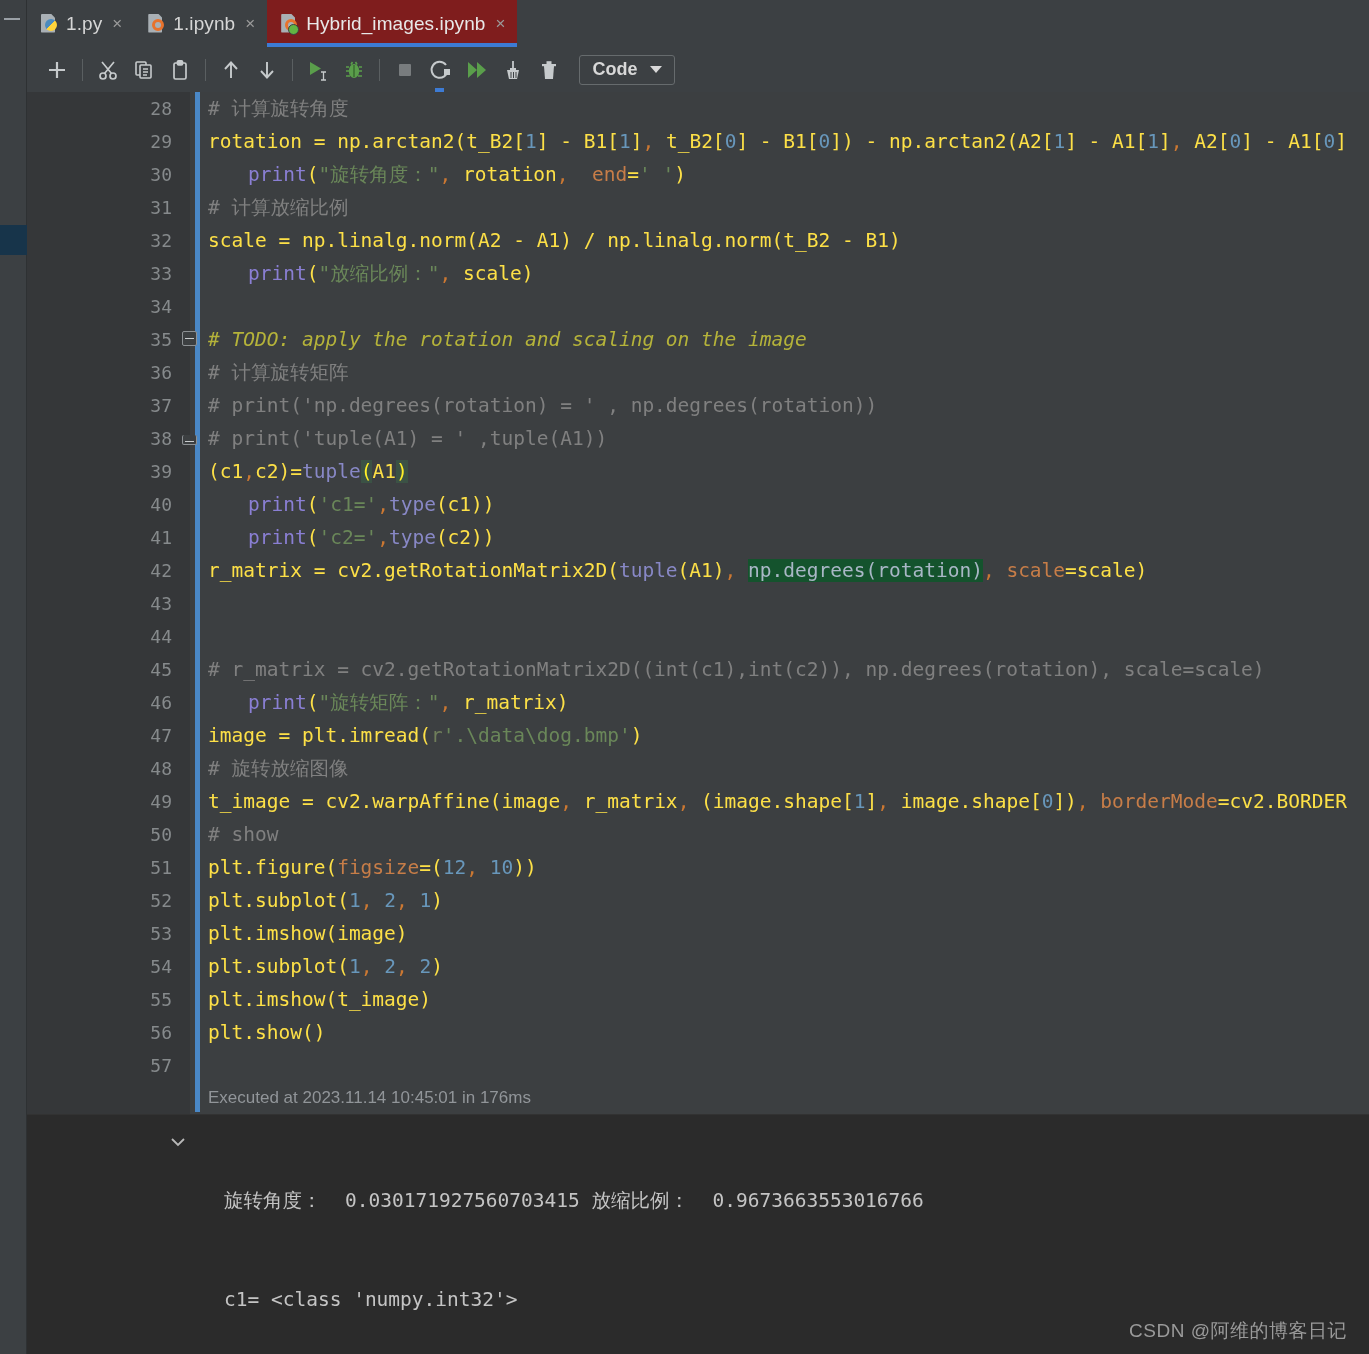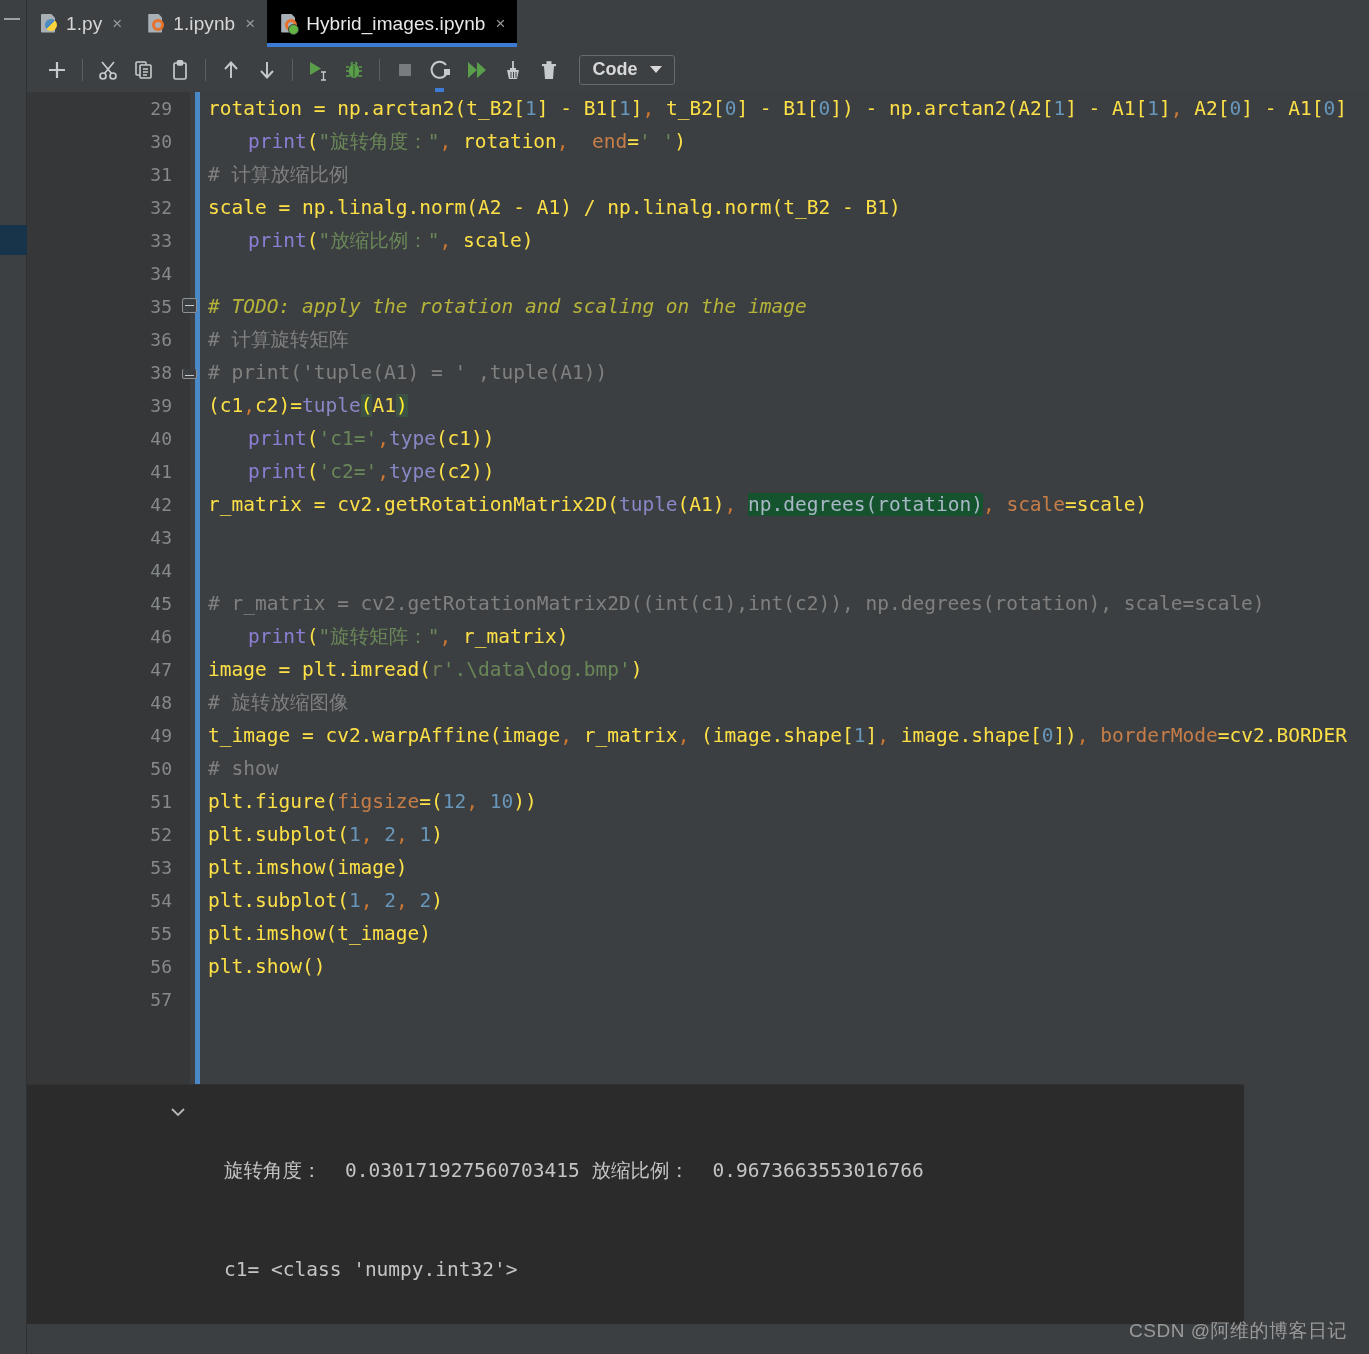--- a/index.html
+++ b/index.html
@@ -57,21 +57,21 @@
   .tab {
     display: flex;
     align-items: center;
     padding: 0 10px 0 14px;
     gap: 8px;
     position: relative;
     cursor: default;
     box-sizing: border-box;
   }
   .tab.active {
-    background: #000000;
+    background: #7f1d1d;
   }
   .tab.active::after {
     content: "";
     position: absolute;
     left: 0; right: 0; bottom: 0;
     height: 4px;
     background: #3d7bd4;
   }
   .tab-label {
     font-size: 19px;
@@ -272,22 +272,22 @@
     position: absolute;
     left: 181px;
     font-size: 17px;
     color: #919599;
     font-family: "Liberation Sans", sans-serif;
   }
 
   
   .output {
     position: absolute;
-    left: 27px; top: 1084px;
-    width: 1217px; height: 240px;
+    left: 27px; top: 1114px;
+    width: 1342px; height: 240px;
     background: #2b2b2b;
     border-top: 1px solid #323232;
     box-sizing: border-box;
   }
   .out-chevron {
     position: absolute;
     left: 141px; top: 17px;
     width: 20px; height: 20px;
   }
   .out-lines {
@@ -474,28 +474,30 @@
       <span class="caret"></span>
     </div>
 
     <div class="tb-scroll-tick"></div>
   </div>
 
   <div class="editor">
     <div class="cell-gutter-bg"></div>
     <div class="cell-bar"></div>
     <div class="code-area" id="code-area">
+        <div class="cl"><span class="ln">28</span><span class="code"><span class="c-cmt"># 计算旋转角度</span></span></div>
         <div class="cl"><span class="ln">29</span><span class="code"><span class="c-plain">rotation = np.arctan2(t_B2[</span><span class="c-num">1</span><span class="c-plain">] - B1[</span><span class="c-num">1</span><span class="c-plain">]</span><span class="c-comma">,</span><span class="c-plain"> t_B2[</span><span class="c-num">0</span><span class="c-plain">] - B1[</span><span class="c-num">0</span><span class="c-plain">]) - np.arctan2(A2[</span><span class="c-num">1</span><span class="c-plain">] - A1[</span><span class="c-num">1</span><span class="c-plain">]</span><span class="c-comma">,</span><span class="c-plain"> A2[</span><span class="c-num">0</span><span class="c-plain">] - A1[</span><span class="c-num">0</span><span class="c-plain">]</span></span></div>
         <div class="cl"><span class="ln">30</span><span class="code"><span class="c-fn">print</span><span class="c-plain">(</span><span class="c-str">"旋转角度："</span><span class="c-comma">,</span><span class="c-plain"> rotation</span><span class="c-comma">,</span><span class="c-plain">  </span><span class="c-param">end</span><span class="c-plain">=</span><span class="c-str">' '</span><span class="c-plain">)</span></span></div>
         <div class="cl"><span class="ln">31</span><span class="code"><span class="c-cmt"># 计算放缩比例</span></span></div>
         <div class="cl"><span class="ln">32</span><span class="code"><span class="c-plain">scale = np.linalg.norm(A2 - A1) / np.linalg.norm(t_B2 - B1)</span></span></div>
         <div class="cl"><span class="ln">33</span><span class="code"><span class="c-fn">print</span><span class="c-plain">(</span><span class="c-str">"放缩比例："</span><span class="c-comma">,</span><span class="c-plain"> scale)</span></span></div>
         <div class="cl"><span class="ln">34</span><span class="code"></span></div>
         <div class="cl"><span class="ln">35</span><span class="fold"></span><span class="code"><span class="c-todo"># TODO: apply the rotation and scaling on the image</span></span></div>
         <div class="cl"><span class="ln">36</span><span class="code"><span class="c-cmt"># 计算旋转矩阵</span></span></div>
+        <div class="cl"><span class="ln">37</span><span class="code"><span class="c-cmt"># print('np.degrees(rotation) = ' , np.degrees(rotation))</span></span></div>
         <div class="cl"><span class="ln">38</span><span class="fold end"></span><span class="code"><span class="c-cmt"># print('tuple(A1) = ' ,tuple(A1))</span></span></div>
         <div class="cl"><span class="ln">39</span><span class="code"><span class="c-plain">(c1</span><span class="c-comma">,</span><span class="c-plain">c2)=</span><span class="c-bi">tuple</span><span class="hl-match">(</span><span class="c-plain">A1</span><span class="hl-match">)</span></span></div>
         <div class="cl"><span class="ln">40</span><span class="code"><span class="c-fn">print</span><span class="c-plain">(</span><span class="c-str">'c1='</span><span class="c-comma">,</span><span class="c-bi">type</span><span class="c-plain">(c1))</span></span></div>
         <div class="cl"><span class="ln">41</span><span class="code"><span class="c-fn">print</span><span class="c-plain">(</span><span class="c-str">'c2='</span><span class="c-comma">,</span><span class="c-bi">type</span><span class="c-plain">(c2))</span></span></div>
         <div class="cl"><span class="ln">42</span><span class="code"><span class="c-plain">r_matrix = cv2.getRotationMatrix2D(</span><span class="c-bi">tuple</span><span class="c-plain">(A1)</span><span class="c-comma">,</span><span class="c-plain"> </span><span class="hl-occ">np.degrees(rotation)</span><span class="c-comma">,</span><span class="c-plain"> </span><span class="c-param">scale</span><span class="c-plain">=scale)</span></span></div>
         <div class="cl"><span class="ln">43</span><span class="code"></span></div>
         <div class="cl"><span class="ln">44</span><span class="code"></span></div>
         <div class="cl"><span class="ln">45</span><span class="code"><span class="c-cmt"># r_matrix = cv2.getRotationMatrix2D((int(c1),int(c2)), np.degrees(rotation), scale=scale)</span></span></div>
         <div class="cl"><span class="ln">46</span><span class="code"><span class="c-fn">print</span><span class="c-plain">(</span><span class="c-str">"旋转矩阵："</span><span class="c-comma">,</span><span class="c-plain"> r_matrix)</span></span></div>
         <div class="cl"><span class="ln">47</span><span class="code"><span class="c-plain">image = plt.imread(</span><span class="c-strp">r</span><span class="c-str">'.\data\dog.bmp'</span><span class="c-plain">)</span></span></div>

